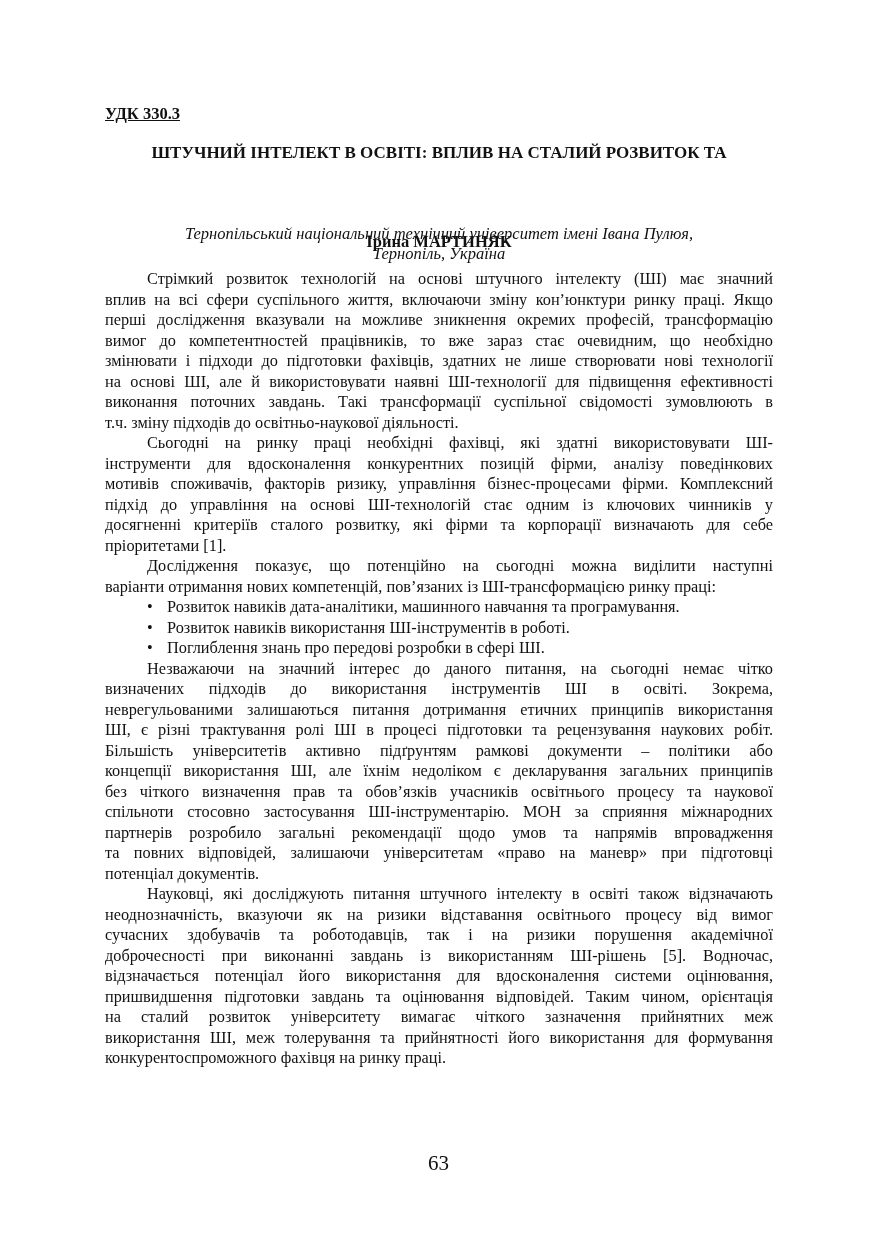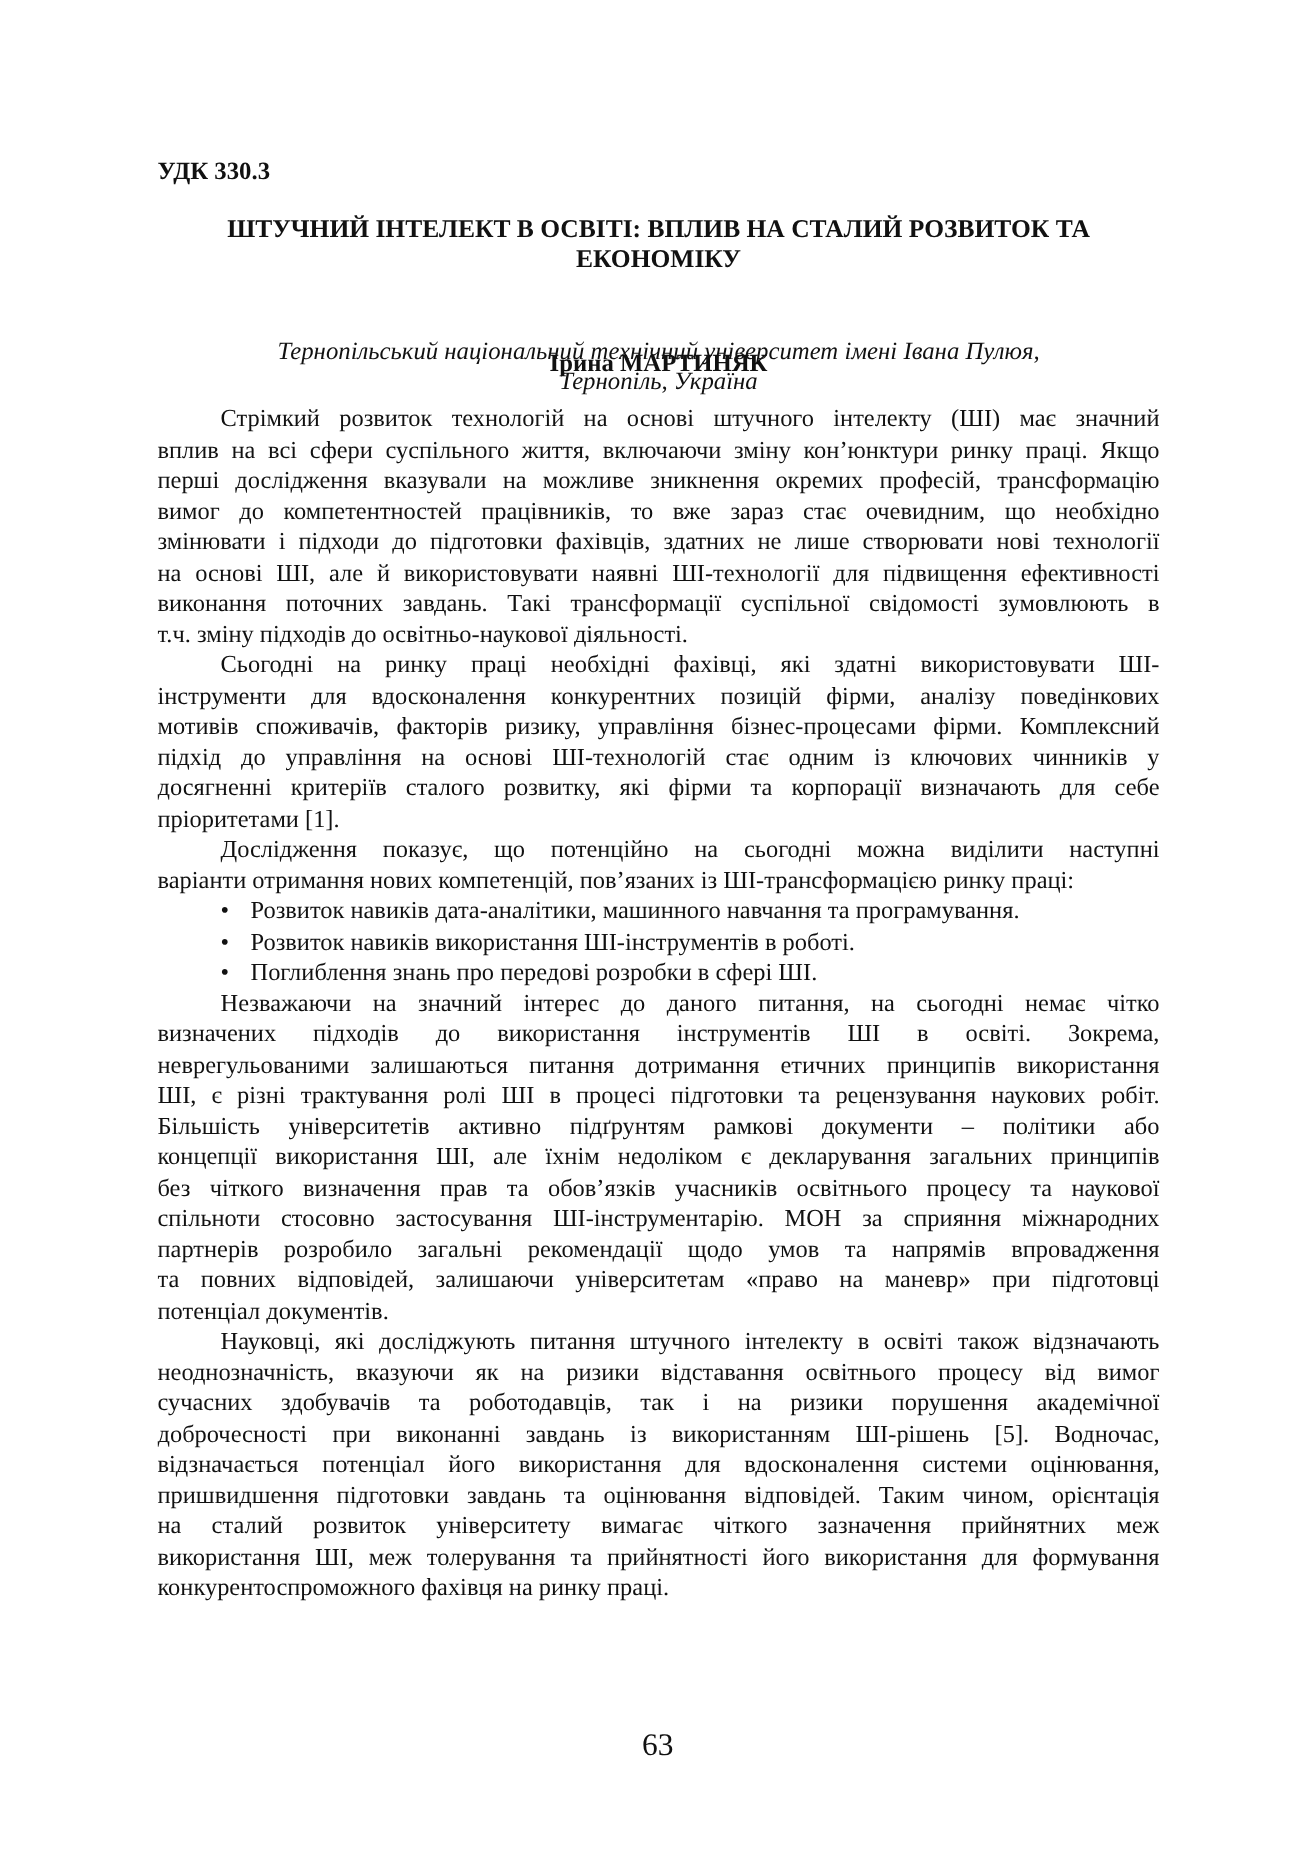--- a/index.html
+++ b/index.html
@@ -1,19 +1,19 @@
 <!DOCTYPE html>
 <html><head>
 <meta charset="utf-8">
 <style>
   html, body { margin: 0; padding: 0; background: #ffffff; }
   body { width: 877px; height: 1240px; position: relative; overflow: hidden;
          font-family: "Liberation Serif", "DejaVu Serif", serif; color: #111; }
   .page { position: absolute; left: 0; top: 0; width: 877px; height: 1240px; }
-  .udk { position: absolute; left: 105px; top: 104px; font-weight: bold; font-size: 16.5px; }
+  .udk { position: absolute; left: 105px; top: 104px; font-weight: bold; font-size: 16.5px; text-decoration: underline; }
   .title { position: absolute; left: 105px; width: 668px; top: 143px; text-align: center;
            font-weight: bold; font-size: 17px; line-height: 20px; }
   .author { position: absolute; left: 105px; width: 668px; top: 204px; text-align: center;
             font-weight: bold; font-size: 16.5px; margin-top: 28px; }
   .affil { position: absolute; left: 105px; width: 668px; top: 224px; text-align: center;
            font-style: italic; font-size: 16.5px; line-height: 20px; }
   .body { position: absolute; left: 105px; width: 668px; top: 269px; font-size: 16.3px; }
   .line { height: 20.5px; line-height: 20.5px; white-space: nowrap; text-align: justify;
           text-align-last: justify; overflow: hidden; }
   .line.last { text-align-last: left; }
@@ -23,21 +23,20 @@
   .pagenum { position: absolute; left: 0; width: 877px; top: 1151px; text-align: center; font-size: 21px; }
 </style>
 </head>
 <body>
 
 <div class="page">
   <div class="udk">УДК 330.3</div>
 
   <div class="title">
     <div>ШТУЧНИЙ ІНТЕЛЕКТ В ОСВІТІ: ВПЛИВ НА СТАЛИЙ РОЗВИТОК ТА</div>
-    <div>ЕКОНОМІКУ</div>
   </div>
 
   <div class="author">Ірина МАРТИНЯК</div>
 
   <div class="affil">
     <div>Тернопільський національний технічний університет імені Івана Пулюя,</div>
     <div>Тернопіль, Україна</div>
   </div>
 
   <div class="body" id="body">

